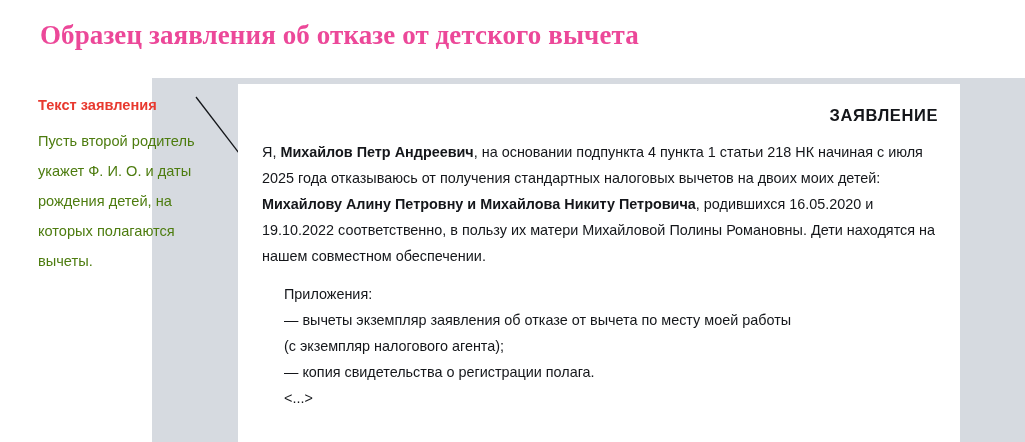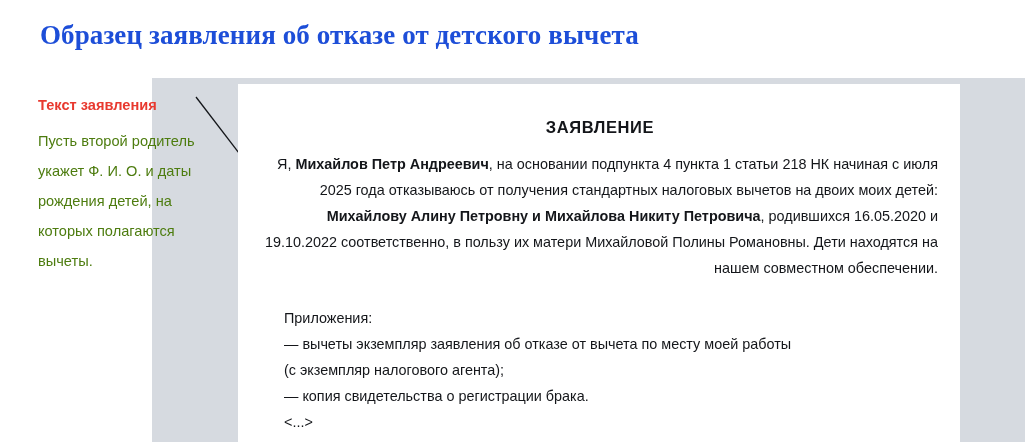--- a/index.html
+++ b/index.html
@@ -20,21 +20,21 @@
     height: 442px;
     background: #ffffff;
   }
   .title {
     position: absolute;
     left: 40px;
     top: 20px;
     font-family: "Liberation Serif", serif;
     font-weight: bold;
     font-size: 27px;
-    color: #1d4ed8;
+    color: #ec4899;
     letter-spacing: 0.1px;
   }
   
   .grey-panel {
     position: absolute;
     left: 152px;
     top: 78px;
     width: 873px;
     height: 364px;
     background: #d6dae0;
@@ -48,42 +48,41 @@
     height: 358px;
     background: #ffffff;
   }
   .doc-inner {
     position: absolute;
     left: 24px;
     top: 14px;
     width: 676px;
   }
   .doc-heading {
-    text-align: center;
+    text-align: right;
     font-weight: bold;
     font-size: 16.5px;
     color: #14161a;
     letter-spacing: 0.6px;
-    margin-top: 20px;
+    margin-top: 8px;
     margin-bottom: 14px;
   }
   .doc-body {
     font-size: 14.4px;
     line-height: 26px;
     color: #14161a;
-    text-align: right;
   }
   .doc-body .para {
     margin: 0;
   }
   .doc-body b {
     font-weight: bold;
   }
   .attach-block {
-    margin-top: 24px;
+    margin-top: 12px;
     padding-left: 22px;
     font-size: 14.4px;
     line-height: 26px;
     color: #14161a;
   }
   .attach-block .hang {
     padding-left: 22px;
     text-indent: -22px;
   }
   .attach-block .noindent {
@@ -145,19 +144,19 @@
           <span>на двоих моих детей: </span><b>Михайлову Алину Петровну и Михайлова Никиту Петровича</b><span>,</span>
           <span>родившихся 16.05.2020 и 19.10.2022 соответственно, в пользу их матери Михайловой</span>
           <span>Полины Романовны. Дети находятся на нашем совместном обеспечении.</span>
         </p>
       </div>
 
       <div class="attach-block">
         <div>Приложения:</div>
         <div class="hang">— вычеты экземпляр заявления об отказе от вычета по месту моей работы</div>
         <div class="noindent">(с экземпляр налогового агента);</div>
-        <div class="hang">— копия свидетельства о регистрации брака.</div>
+        <div class="hang">— копия свидетельства о регистрации полага.</div>
         <div class="noindent">&lt;...&gt;</div>
       </div>
     </div>
   </div>
 
 </div>
 
 </body></html>

